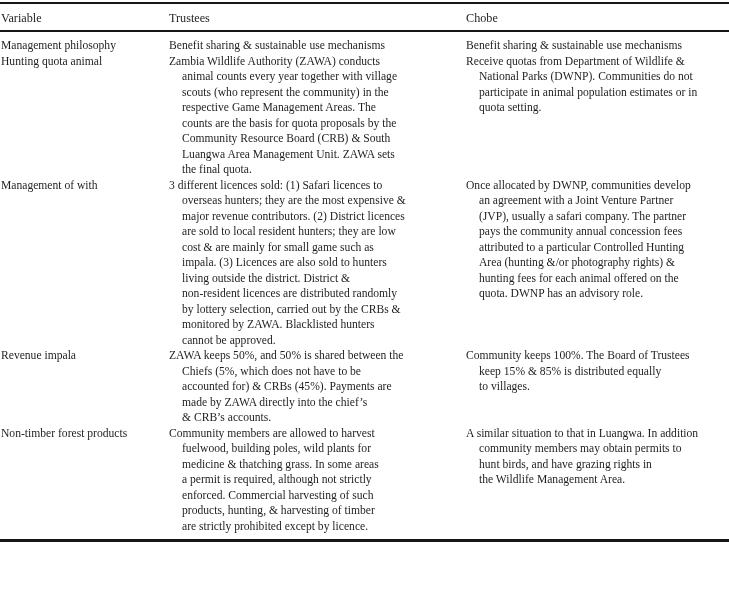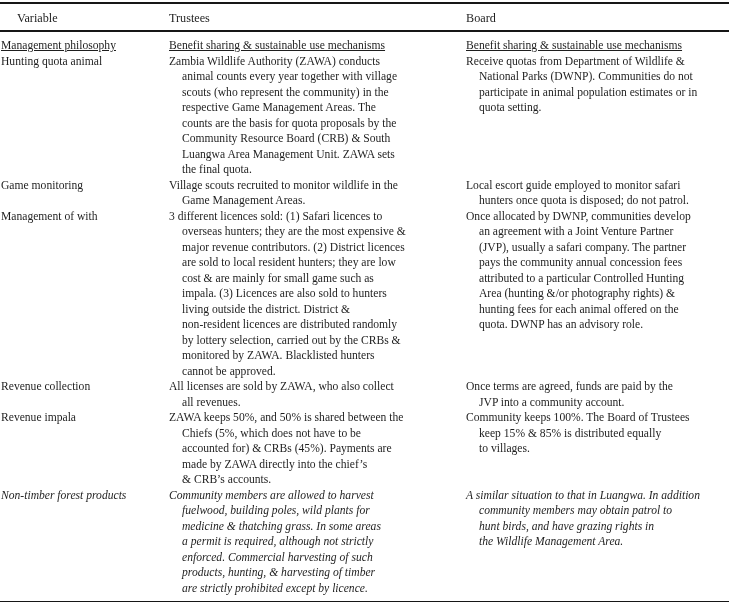--- a/index.html
+++ b/index.html
@@ -25,56 +25,56 @@
   col.c-chobe  { width: 263px; }
   th {
     font-weight: 400;
     text-align: left;
     font-size: 12.2px;
     line-height: 15px;
     padding: 7px 0 4px 0;
     border-bottom: 2px solid #161616;
     color: #1e1e1e;
   }
-  th.h-var { padding-left: 17px; margin-left: 36px; }
+  th.h-var { padding-left: 1px; margin-left: 36px; }
   td {
     vertical-align: top;
     font-size: 11.6px;
     line-height: 15.5px;
     padding: 0;
     color: #1e1e1e;
   }
   td.var-cell {
     padding-left: 1px;
     padding-right: 6px;
   }
   td.desc-cell {
     white-space: pre-line;      
     padding-left: 13px;
     text-indent: -13px;         
   }
   td.desc-luangwa { padding-right: 8px; }
   td.desc-chobe   { padding-right: 0; }
-  tbody tr:first-child td { padding-top: 6px; text-decoration: underline; }
-  tbody tr:last-child  td { padding-bottom: 5px; font-style: italic; }
+  tbody tr:first-child td { padding-top: 6px; }
+  tbody tr:last-child  td { padding-bottom: 5px; }
 </style>
 </head>
 <body>
 
 <table class="paper-table">
   <colgroup>
     <col class="c-var">
     <col class="c-luang">
     <col class="c-chobe">
   </colgroup>
   <thead>
     <tr>
       <th class="h-var">Variable</th>
       <th class="h-luang">Trustees</th>
-      <th class="h-chobe">Board</th>
+      <th class="h-chobe">Chobe</th>
     </tr>
   </thead>
   <tbody>
     <tr>
       <td class="var-cell">Management philosophy</td>
       <td class="desc-cell desc-luangwa">Benefit sharing &amp; sustainable use mechanisms</td>
       <td class="desc-cell desc-chobe">Benefit sharing &amp; sustainable use mechanisms</td>
     </tr>
     <tr>
       <td class="var-cell">Hunting quota animal</td>
@@ -85,27 +85,20 @@
 counts are the basis for quota proposals by the
 Community Resource Board (CRB) &amp; South
 Luangwa Area Management Unit. ZAWA sets
 the final quota.</td>
       <td class="desc-cell desc-chobe">Receive quotas from Department of Wildlife &amp;
 National Parks (DWNP). Communities do not
 participate in animal population estimates or in
 quota setting.</td>
     </tr>
     <tr>
-      <td class="var-cell">Game monitoring</td>
-      <td class="desc-cell desc-luangwa">Village scouts recruited to monitor wildlife in the
-Game Management Areas.</td>
-      <td class="desc-cell desc-chobe">Local escort guide employed to monitor safari
-hunters once quota is disposed; do not patrol.</td>
-    </tr>
-    <tr>
       <td class="var-cell">Management of with</td>
       <td class="desc-cell desc-luangwa">3 different licences sold: (1) Safari licences to
 overseas hunters; they are the most expensive &amp;
 major revenue contributors. (2) District licences
 are sold to local resident hunters; they are low
 cost &amp; are mainly for small game such as
 impala. (3) Licences are also sold to hunters
 living outside the district. District &amp;
 non-resident licences are distributed randomly
 by lottery selection, carried out by the CRBs &amp;
@@ -114,45 +107,38 @@
       <td class="desc-cell desc-chobe">Once allocated by DWNP, communities develop
 an agreement with a Joint Venture Partner
 (JVP), usually a safari company. The partner
 pays the community annual concession fees
 attributed to a particular Controlled Hunting
 Area (hunting &amp;/or photography rights) &amp;
 hunting fees for each animal offered on the
 quota. DWNP has an advisory role.</td>
     </tr>
     <tr>
-      <td class="var-cell">Revenue collection</td>
-      <td class="desc-cell desc-luangwa">All licenses are sold by ZAWA, who also collect
-all revenues.</td>
-      <td class="desc-cell desc-chobe">Once terms are agreed, funds are paid by the
-JVP into a community account.</td>
-    </tr>
-    <tr>
       <td class="var-cell">Revenue impala</td>
       <td class="desc-cell desc-luangwa">ZAWA keeps 50%, and 50% is shared between the
 Chiefs (5%, which does not have to be
 accounted for) &amp; CRBs (45%). Payments are
 made by ZAWA directly into the chief’s
 &amp; CRB’s accounts.</td>
       <td class="desc-cell desc-chobe">Community keeps 100%. The Board of Trustees
 keep 15% &amp; 85% is distributed equally
 to villages.</td>
     </tr>
     <tr>
       <td class="var-cell">Non-timber forest products</td>
       <td class="desc-cell desc-luangwa">Community members are allowed to harvest
 fuelwood, building poles, wild plants for
 medicine &amp; thatching grass. In some areas
 a permit is required, although not strictly
 enforced. Commercial harvesting of such
 products, hunting, &amp; harvesting of timber
 are strictly prohibited except by licence.</td>
       <td class="desc-cell desc-chobe">A similar situation to that in Luangwa. In addition
-community members may obtain patrol to
+community members may obtain permits to
 hunt birds, and have grazing rights in
 the Wildlife Management Area.</td>
     </tr>
   </tbody>
 </table>
 
 </body></html>

